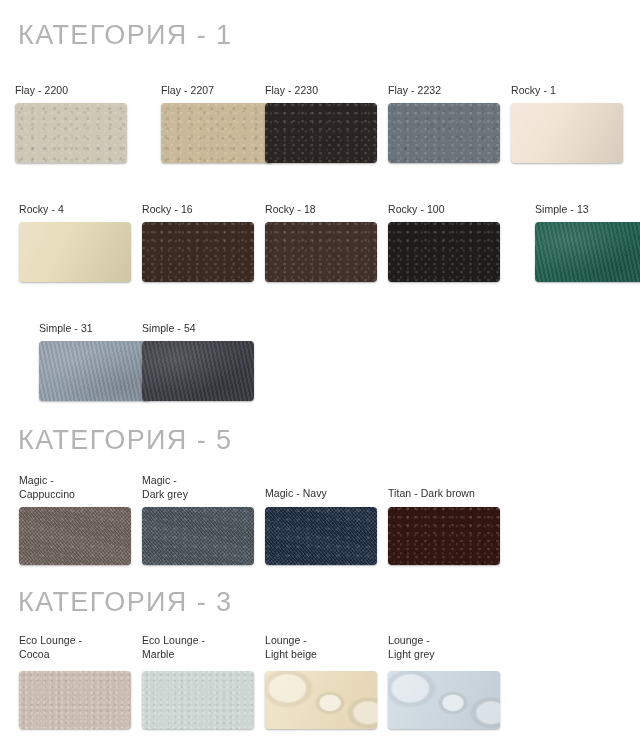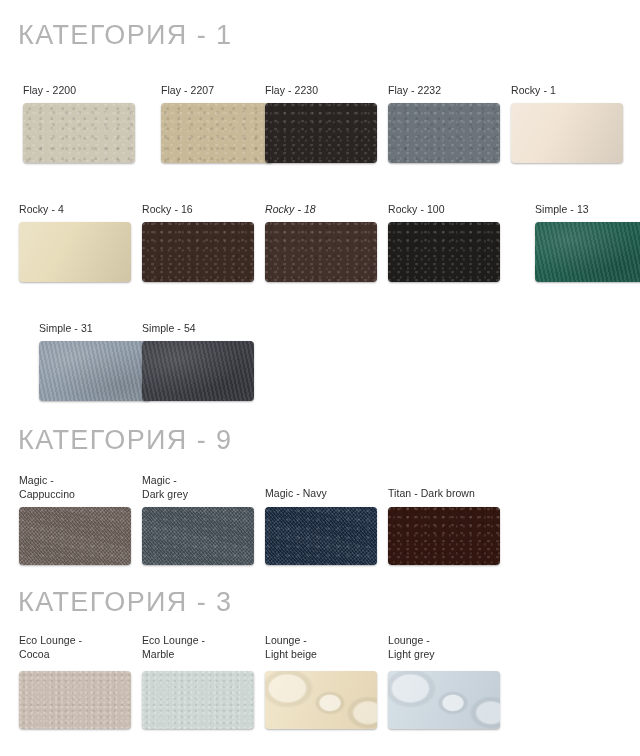--- a/index.html
+++ b/index.html
@@ -106,21 +106,21 @@
   }
 </style>
 </head>
 <body>
 
 <div class="page">
 
   <div class="section-title" style="top:22px;">КАТЕГОРИЯ - 1</div>
 
   <div class="swatch-row" style="top:84px;">
-    <div class="swatch-cell" style="left:23px;">
+    <div class="swatch-cell" style="left:15px;">
       <div class="swatch-label">Flay - 2200</div>
       <div class="swatch-chip" style="height:60px;margin-top:5px;background-color:#cdc7b6;">
           <span class="tex leather"></span>
         </div>
     </div>
     <div class="swatch-cell" style="left:126px;margin-left:35px;">
       <div class="swatch-label">Flay - 2207</div>
       <div class="swatch-chip" style="height:60px;margin-top:5px;background-color:#c8b998;">
           <span class="tex leather"></span>
         </div>
@@ -151,21 +151,21 @@
       <div class="swatch-chip" style="height:60px;margin-top:5px;background-color:#e7dcb9;">
           <span class="tex sheen"></span>
         </div>
     </div>
     <div class="swatch-cell" style="left:142px;">
       <div class="swatch-label">Rocky - 16</div>
       <div class="swatch-chip" style="height:60px;margin-top:5px;background-color:#3b2a22;">
           <span class="tex leather"></span>
         </div>
     </div>
-    <div class="swatch-cell" style="left:265px;font-style:italic;">
+    <div class="swatch-cell" style="left:265px;">
       <div class="swatch-label">Rocky - 18</div>
       <div class="swatch-chip" style="height:60px;margin-top:5px;background-color:#42302a;">
           <span class="tex leather"></span>
         </div>
     </div>
     <div class="swatch-cell" style="left:388px;">
       <div class="swatch-label">Rocky - 100</div>
       <div class="swatch-chip" style="height:60px;margin-top:5px;background-color:#1e1d1c;">
           <span class="tex leather"></span>
         </div>
@@ -186,21 +186,21 @@
         </div>
     </div>
     <div class="swatch-cell" style="left:142px;">
       <div class="swatch-label">Simple - 54</div>
       <div class="swatch-chip" style="height:60px;margin-top:5px;background-color:#3c3d44;">
           <span class="tex velour"></span>
         </div>
     </div>
   </div>
 
-  <div class="section-title" style="top:427px;">КАТЕГОРИЯ - 9</div>
+  <div class="section-title" style="top:427px;">КАТЕГОРИЯ - 5</div>
 
   <div class="swatch-row" style="top:474px;">
     <div class="swatch-cell" style="left:19px;">
       <div class="swatch-label">Magic -
 Cappuccino</div>
       <div class="swatch-chip" style="height:58px;margin-top:6px;background-color:#6e625a;">
           <span class="tex fabric"></span>
         </div>
     </div>
     <div class="swatch-cell" style="left:142px;">

